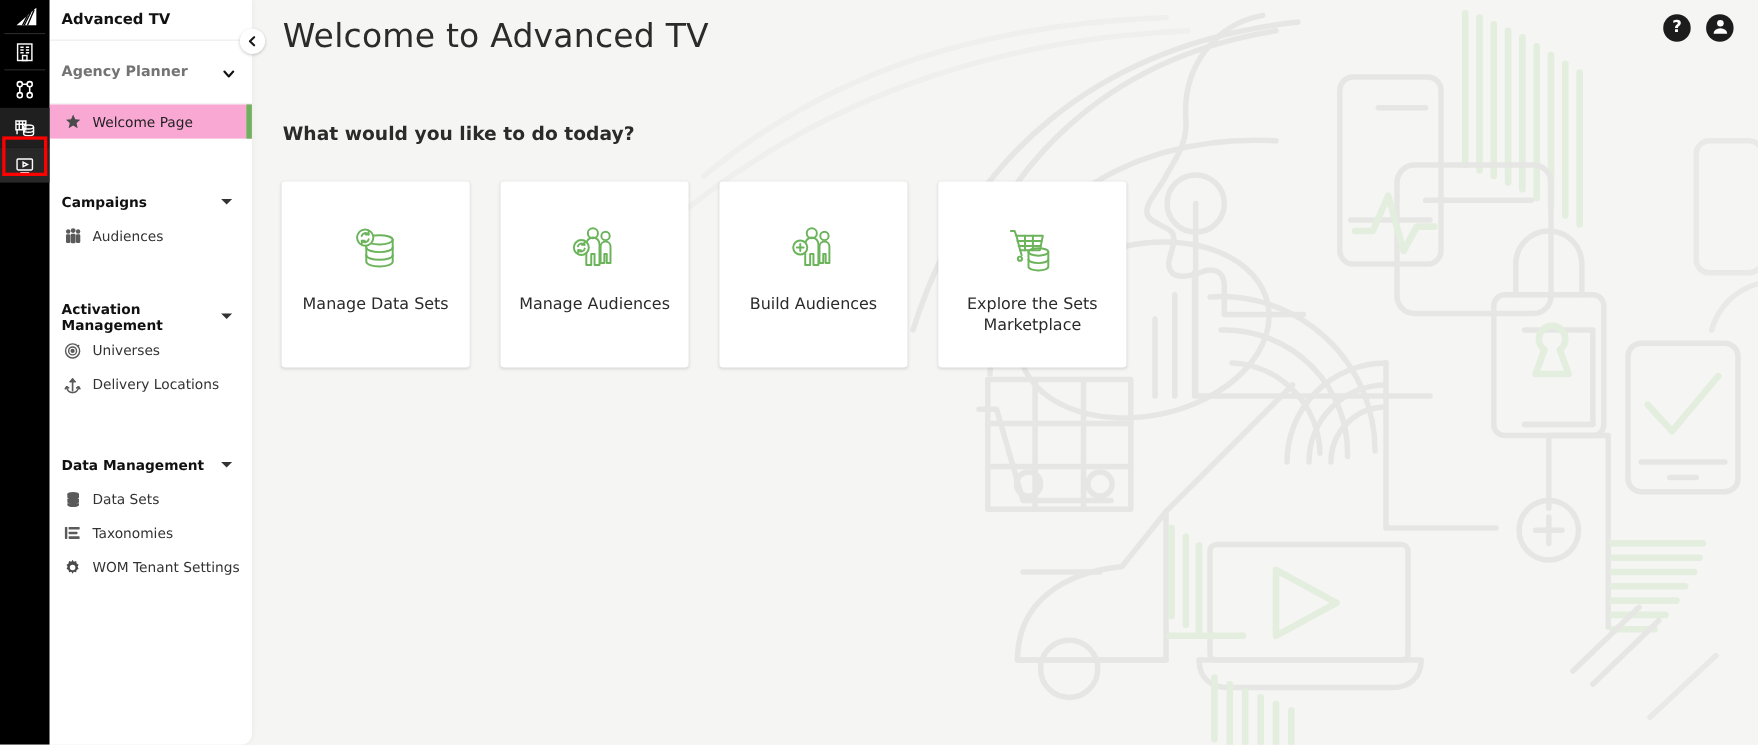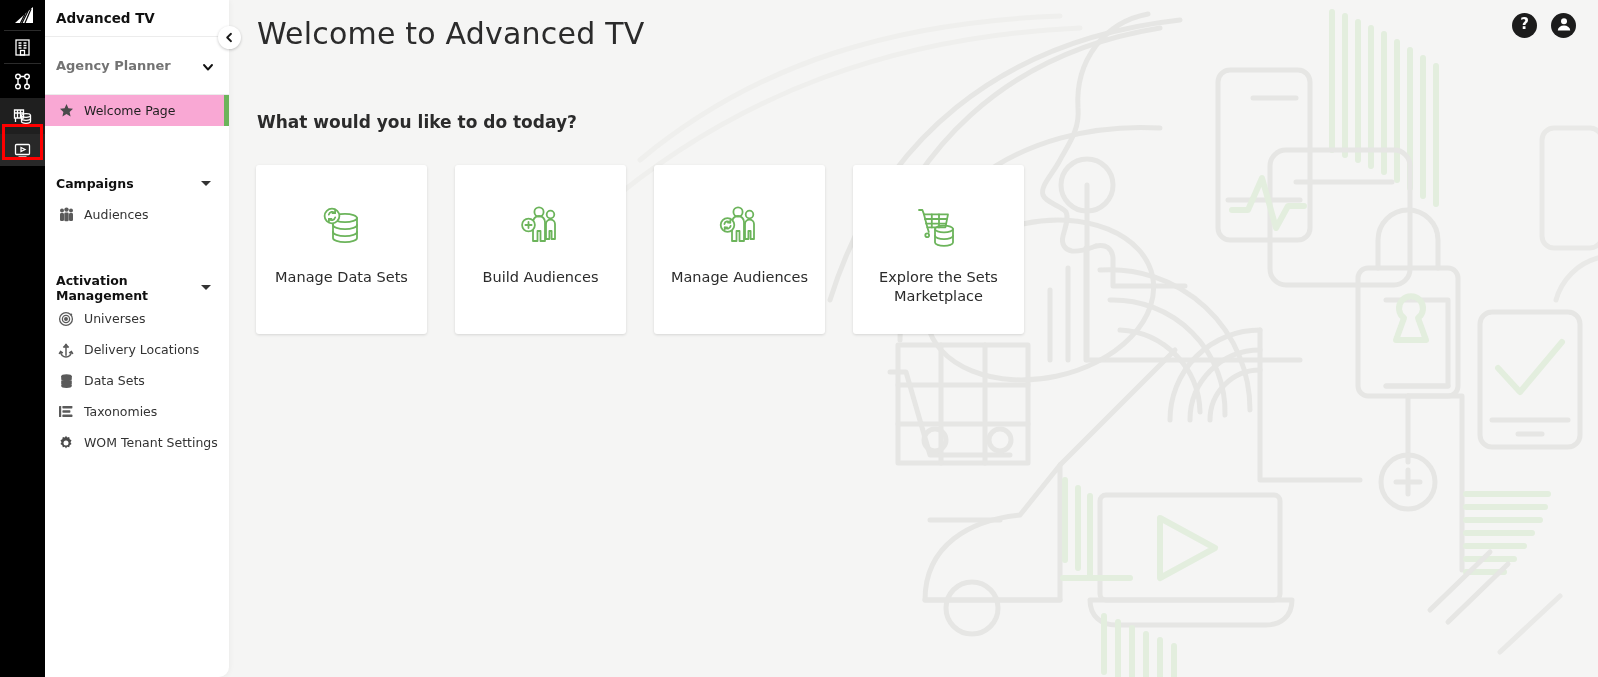--- a/index.html
+++ b/index.html
@@ -417,20 +417,24 @@
             <path d="M8 2.6 L6.4 4.4 M8 2.6 L9.6 4.4"></path>
             <path d="M2.6 9.6 A5.4 5.4 0 0 0 13.4 9.6"></path>
             <path d="M2.6 9.6 L1.4 11.4 M2.6 9.6 L4.4 10.6"></path>
             <path d="M13.4 9.6 L14.6 11.4 M13.4 9.6 L11.6 10.6"></path>
           </svg>
         </span>
         <span class="ni-label">Delivery Locations</span>
       </div>
 
 
+      <div class="nav-group">
+        <span class="ng-label">Data Management</span>
+        <span class="caret"></span>
+      </div>
 
       <div class="nav-item">
         <span class="ni-icon">
           <svg width="15" height="16" viewBox="0 0 15 16" fill="#5a5a5a">
             <ellipse cx="7.5" cy="3.2" rx="5.3" ry="2"></ellipse>
             <path d="M2.2 3.2 v3 a5.3 2 0 0 0 10.6 0 v-3 Z"></path>
             <path d="M2.2 7.4 v3 a5.3 2 0 0 0 10.6 0 v-3 Z"></path>
             <path d="M2.2 11.6 v1.4 a5.3 2 0 0 0 10.6 0 v-1.4 Z"></path>
           </svg>
         </span>
@@ -513,42 +517,42 @@
         <div class="card-label">Manage Data Sets</div>
       </div>
 
       <div class="card">
         <div class="card-icon">
           <svg width="52" height="52" viewBox="0 0 52 52" fill="none" stroke="#6cb45b" stroke-width="1.8" stroke-linecap="round" stroke-linejoin="round">
             <circle cx="24" cy="10" r="4.6"></circle>
             <path d="M18 20 a6 6 0 0 1 12 0 v19 h-4.5 v-10 h-3 v10 h-4.5 z"></path>
             <circle cx="35.5" cy="12.5" r="3.8"></circle>
             <path d="M31 22 a4.5 4.5 0 0 1 9 0 v15 h-3.4 v-8 h-2.2 v8 h-3.4 z"></path>
-            <circle cx="13.5" cy="23" r="6.4" fill="#ffffff"></circle>
-            <path d="M10.4 23 h6.2 M13.5 19.9 v6.2"></path>
+            <circle cx="13.5" cy="23" r="6.8" fill="#ffffff"></circle>
+            <path d="M10.4 22 a3.3 3.3 0 0 1 5.8 -1.4"></path>
+            <path d="M16.6 24 a3.3 3.3 0 0 1 -5.8 1.4"></path>
+            <path d="M16.3 18.2 v2.4 h-2.4"></path>
+            <path d="M10.7 27.8 v-2.4 h2.4"></path>
           </svg>
         </div>
-        <div class="card-label">Build Audiences</div>
+        <div class="card-label">Manage Audiences</div>
       </div>
 
       <div class="card">
         <div class="card-icon">
           <svg width="52" height="52" viewBox="0 0 52 52" fill="none" stroke="#6cb45b" stroke-width="1.8" stroke-linecap="round" stroke-linejoin="round">
             <circle cx="24" cy="10" r="4.6"></circle>
             <path d="M18 20 a6 6 0 0 1 12 0 v19 h-4.5 v-10 h-3 v10 h-4.5 z"></path>
             <circle cx="35.5" cy="12.5" r="3.8"></circle>
             <path d="M31 22 a4.5 4.5 0 0 1 9 0 v15 h-3.4 v-8 h-2.2 v8 h-3.4 z"></path>
-            <circle cx="13.5" cy="23" r="6.8" fill="#ffffff"></circle>
-            <path d="M10.4 22 a3.3 3.3 0 0 1 5.8 -1.4"></path>
-            <path d="M16.6 24 a3.3 3.3 0 0 1 -5.8 1.4"></path>
-            <path d="M16.3 18.2 v2.4 h-2.4"></path>
-            <path d="M10.7 27.8 v-2.4 h2.4"></path>
+            <circle cx="13.5" cy="23" r="6.4" fill="#ffffff"></circle>
+            <path d="M10.4 23 h6.2 M13.5 19.9 v6.2"></path>
           </svg>
         </div>
-        <div class="card-label">Manage Audiences</div>
+        <div class="card-label">Build Audiences</div>
       </div>
 
       <div class="card">
         <div class="card-icon">
           <svg width="52" height="52" viewBox="0 0 52 52" fill="none" stroke="#6cb45b" stroke-width="1.8" stroke-linecap="round" stroke-linejoin="round">
             <path d="M6 8 h3.4 l1.6 4.4"></path>
             <path d="M11 12.4 h24 l-2.6 13 h-18 z"></path>
             <path d="M11.9 17 h21.8 M13.1 21.6 h20.1"></path>
             <path d="M18.8 12.4 v13 M26 12.4 v13"></path>
             <path d="M14.4 25.4 l1.4 4.6"></path>

